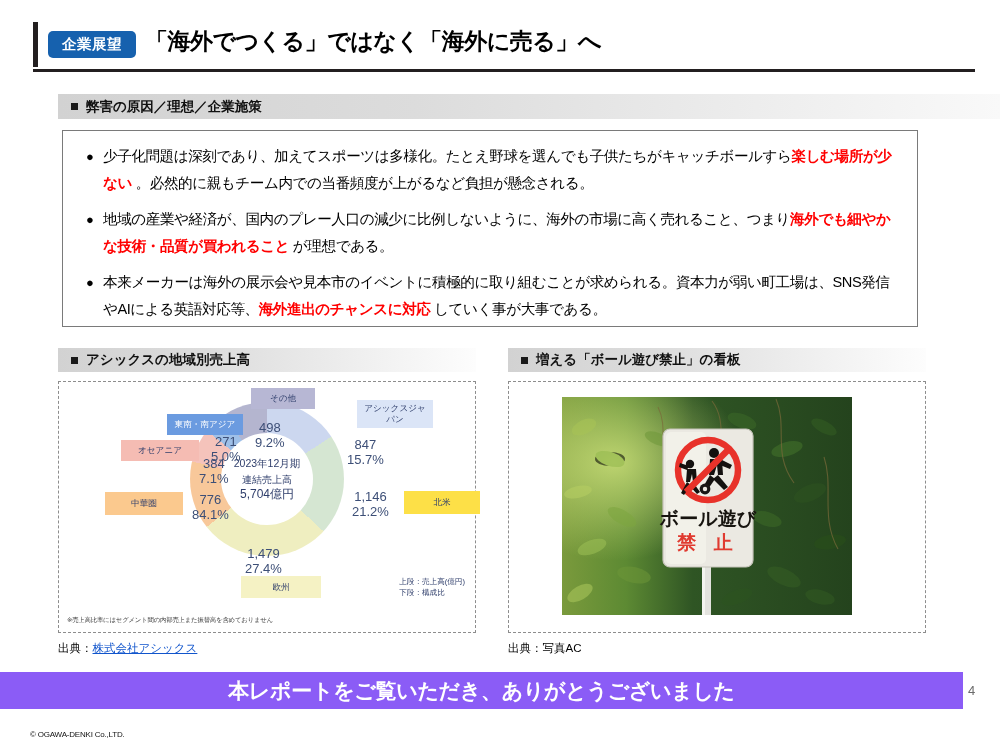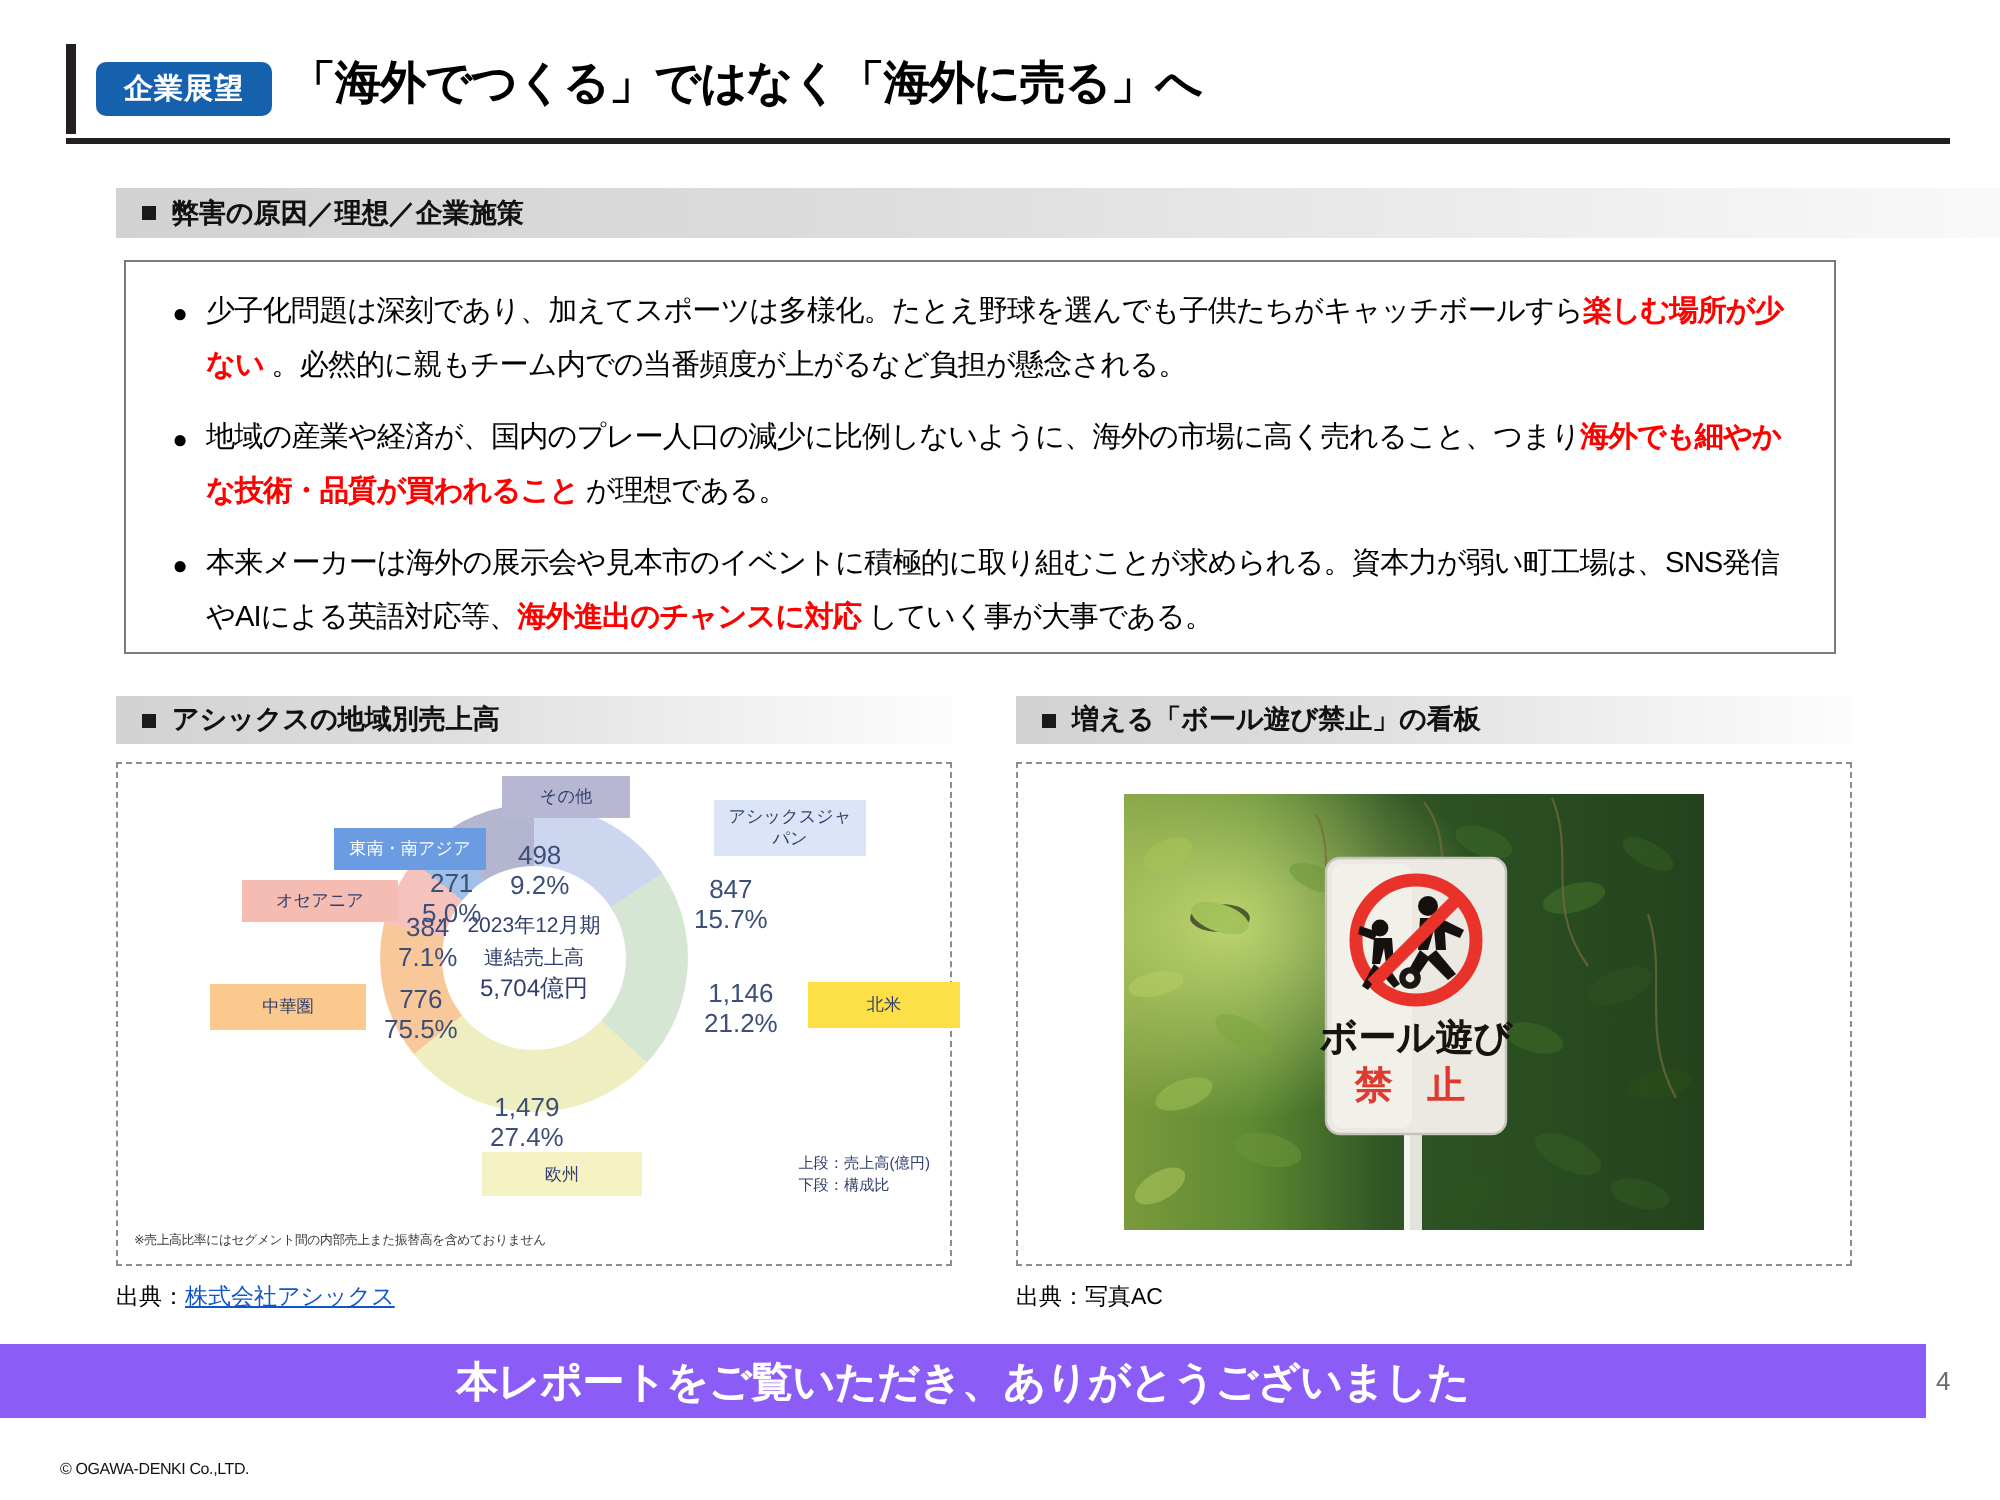--- a/index.html
+++ b/index.html
@@ -332,21 +332,21 @@
     <div class="slice-lbl" style="left:293px; top:107px;">
       <span>1,146</span><br>
       <span>21.2%</span>
     </div>
     <div class="slice-lbl" style="left:186px; top:164px;">
       <span>1,479</span><br>
       <span>27.4%</span>
     </div>
     <div class="slice-lbl" style="left:133px; top:110px;">
       <span>776</span><br>
-      <span>75.5%</span>
+      <span>84.1%</span>
     </div>
     <div class="slice-lbl" style="left:140px; top:74px;">
       <span>384</span><br>
       <span>7.1%</span>
     </div>
     <div class="slice-lbl" style="left:152px; top:52px;">
       <span>271</span><br>
       <span>5.0%</span>
     </div>
     <div class="slice-lbl" style="left:196px; top:38px;">

